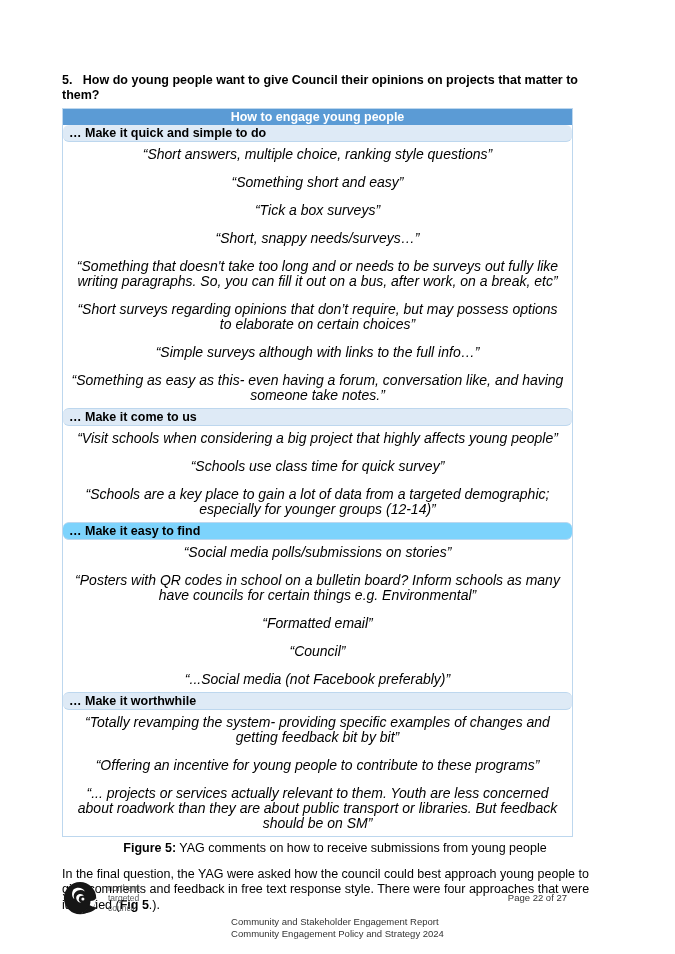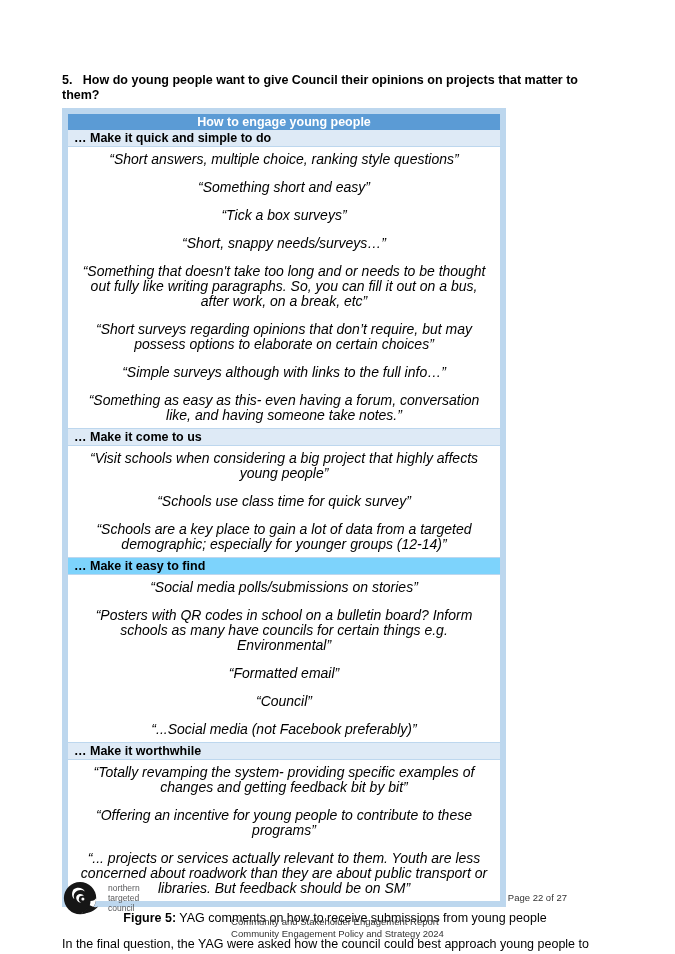--- a/index.html
+++ b/index.html
@@ -7,29 +7,29 @@
     width:675px;height:954px;background:#ffffff;overflow:hidden;
     font-family:"Liberation Sans","DejaVu Sans",sans-serif;
     color:#000;position:relative;
   }
   .page{padding:73px 67px 0 62px;position:relative;height:897px;box-sizing:border-box;}
   .heading{
     font-size:12.5px;font-weight:bold;line-height:15px;margin:0 0 5px 0;
   }
   
   .qtable{
-    width:444px;border:6px solid #1d4ed8;box-sizing:border-box;margin-top:5px;
+    width:511px;border:1px solid #1d4ed8;box-sizing:border-box;margin-top:5px;
   }
   .qtable-title{
     background:#5B9BD5;color:#ffffff;font-weight:bold;font-size:12.5px;
     text-align:center;padding:1px 0;line-height:14px;
   }
   .qsection-label{
     background:#DEEAF6;font-weight:bold;font-size:12.5px;line-height:14px;
-    padding:1px 6px;border-top:1px solid #BDD7EE;border-bottom:1px solid #BDD7EE;
+    padding:1px 6px;border-top:1px solid #BDD7EE;border-bottom:1px solid #BDD7EE;border-radius:6px;
   }
   .qsection:first-child .qsection-label{border-top:none;}
   .qsection-quotes{padding:5px 8px;}
   .quote{
     font-style:italic;font-size:14px;line-height:15px;text-align:center;
     margin:0 0 13px 0;
   }
   .quote:last-child{margin-bottom:0;}
   
   .caption{
@@ -65,21 +65,21 @@
   <div class="qtable" style="border-color: rgb(189, 215, 238);">
     <div class="qtable-title" style="background: rgb(91, 155, 213); color: rgb(255, 255, 255);">How to engage young people</div>
     <div>
         <div class="qsection">
           <div class="qsection-label" style="background: rgb(222, 234, 246); border-top-color: rgb(189, 215, 238); border-bottom-color: rgb(189, 215, 238);">… Make it quick and simple to do</div>
           <div class="qsection-quotes">
             <div class="quote">“Short answers, multiple choice, ranking style questions”</div>
             <div class="quote">“Something short and easy”</div>
             <div class="quote">“Tick a box surveys”</div>
             <div class="quote">“Short, snappy needs/surveys…”</div>
-            <div class="quote">“Something that doesn't take too long and or needs to be thought out fully like writing paragraphs. So, you can fill it out on a bus, after work, on a break, etc”</div>
+            <div class="quote">“Something that doesn't take too long and or needs to be surveys out fully like writing paragraphs. So, you can fill it out on a bus, after work, on a break, etc”</div>
             <div class="quote">“Short surveys regarding opinions that don’t require, but may possess options to elaborate on certain choices”</div>
             <div class="quote">“Simple surveys although with links to the full info…”</div>
             <div class="quote">“Something as easy as this- even having a forum, conversation like, and having someone take notes.”</div>
           </div>
         </div>
         <div class="qsection">
           <div class="qsection-label" style="background: rgb(222, 234, 246); border-top-color: rgb(189, 215, 238); border-bottom-color: rgb(189, 215, 238);">… Make it come to us</div>
           <div class="qsection-quotes">
             <div class="quote">“Visit schools when considering a big project that highly affects young people”</div>
             <div class="quote">“Schools use class time for quick survey”</div>

